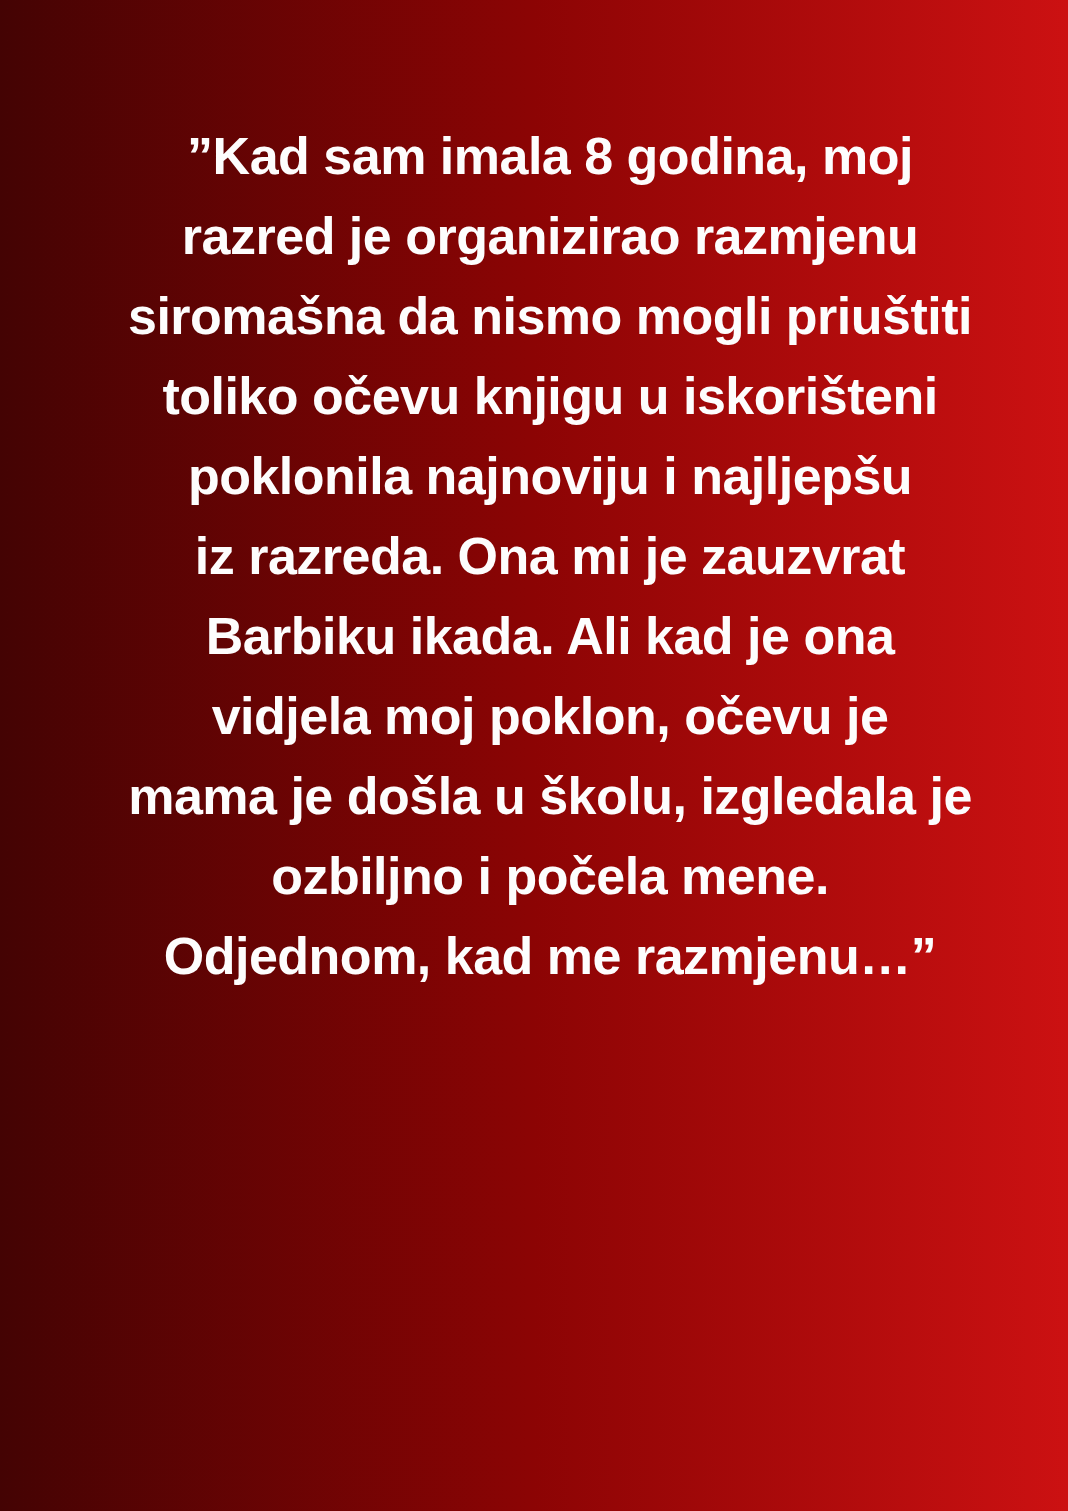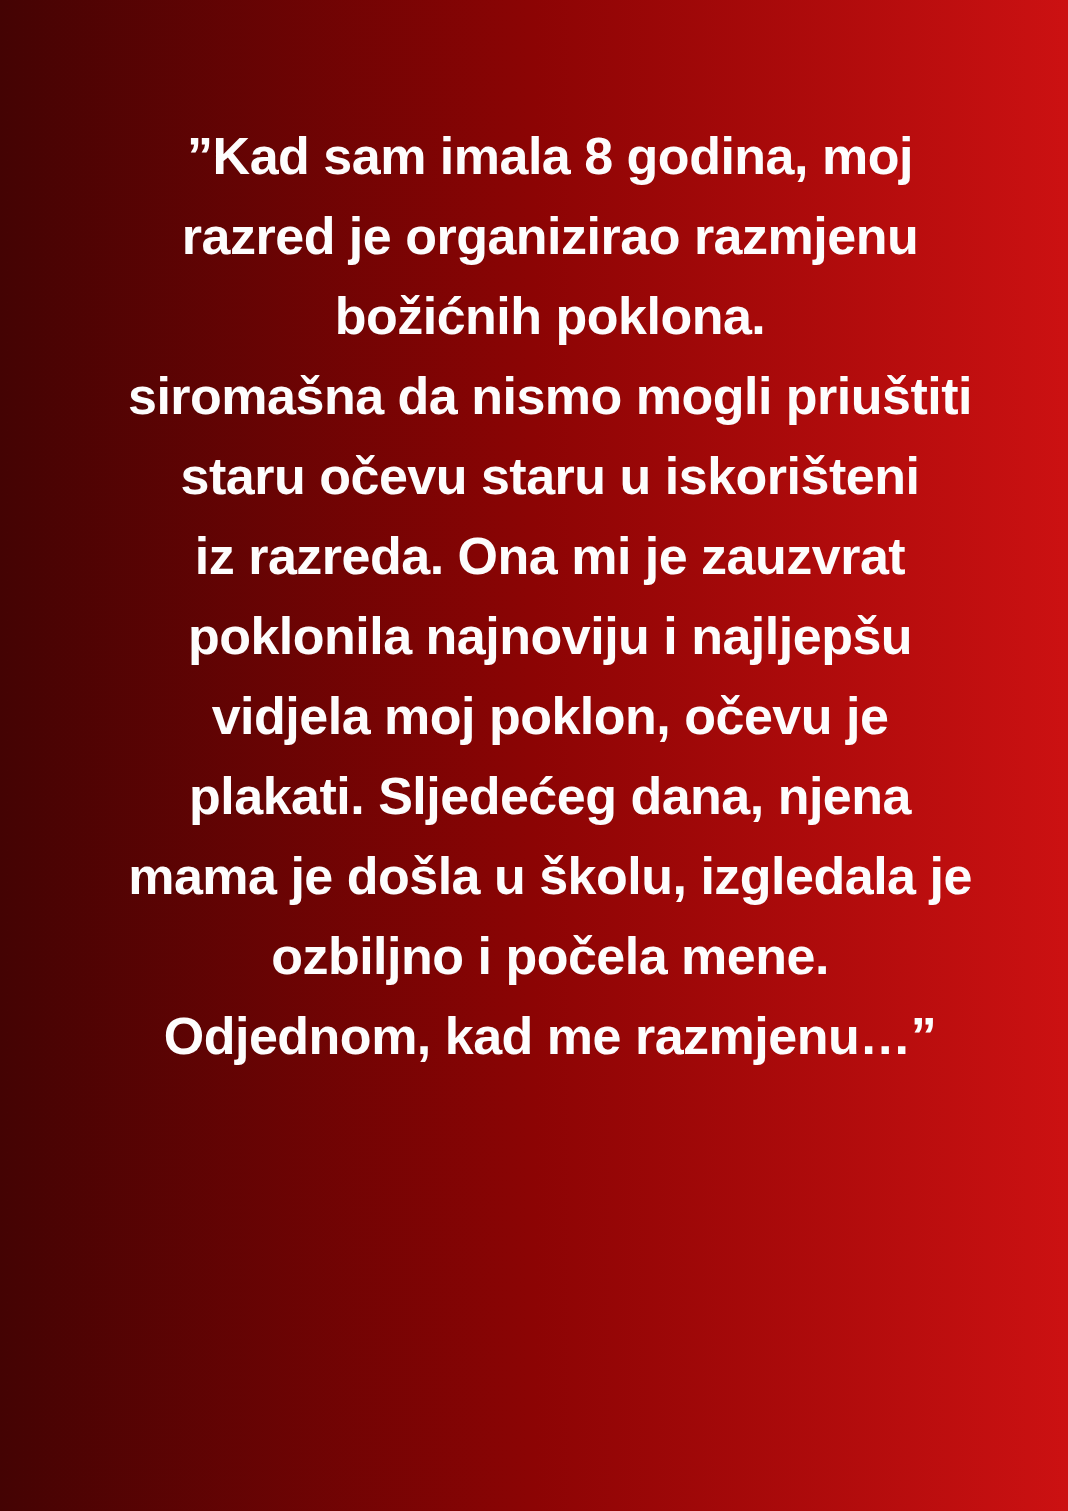--- a/index.html
+++ b/index.html
@@ -38,24 +38,23 @@
     white-space: nowrap;
   }
 </style>
 </head>
 <body>
 
 <div class="quote-card" style="background: linear-gradient(to right, rgb(68, 3, 3) 0%, rgb(140, 4, 4) 50%, rgb(204, 17, 18) 100%);">
   <div class="quote-text" style="color: rgb(253, 253, 253); margin-left: 32px;">
     <div class="quote-line">”Kad sam imala 8 godina, moj</div>
     <div class="quote-line">razred je organizirao razmjenu</div>
-    <div class="quote-line">božićnih poklona.</div>
     <div class="quote-line">siromašna da nismo mogli priuštiti</div>
-    <div class="quote-line">staru očevu staru u iskorišteni</div>
+    <div class="quote-line">toliko očevu knjigu u iskorišteni</div>
+    <div class="quote-line">poklonila najnoviju i najljepšu</div>
     <div class="quote-line">iz razreda. Ona mi je zauzvrat</div>
-    <div class="quote-line">poklonila najnoviju i najljepšu</div>
+    <div class="quote-line">Barbiku ikada. Ali kad je ona</div>
     <div class="quote-line">vidjela moj poklon, očevu je</div>
-    <div class="quote-line">plakati. Sljedećeg dana, njena</div>
     <div class="quote-line">mama je došla u školu, izgledala je</div>
     <div class="quote-line">ozbiljno i počela mene.</div>
     <div class="quote-line">Odjednom, kad me razmjenu…”</div>
   </div>
 </div>
 
 </body></html>

